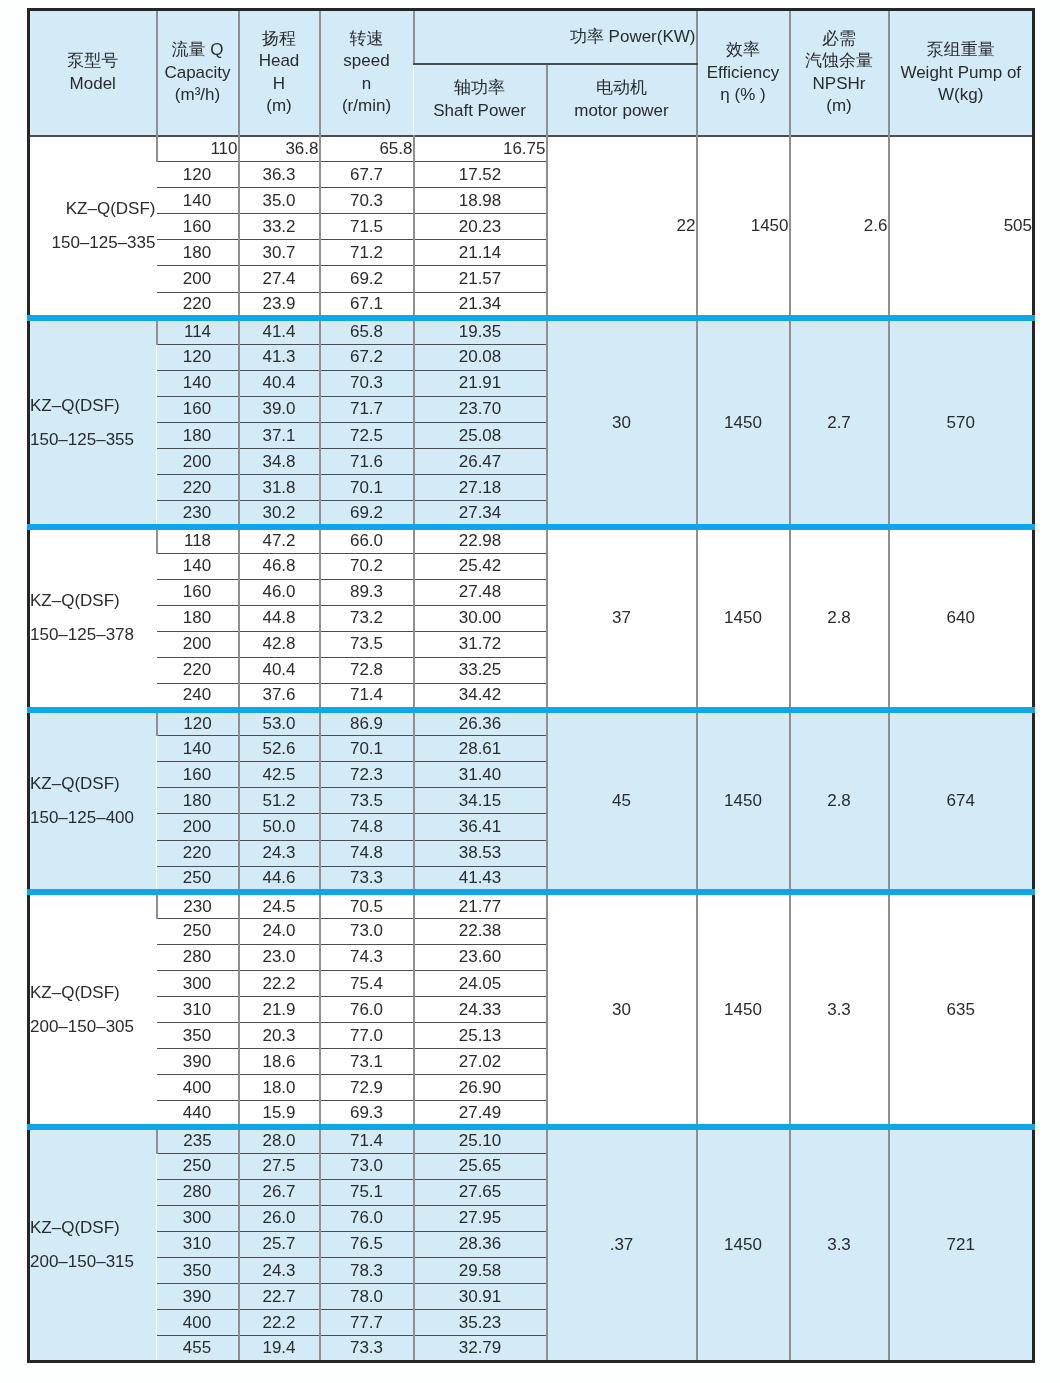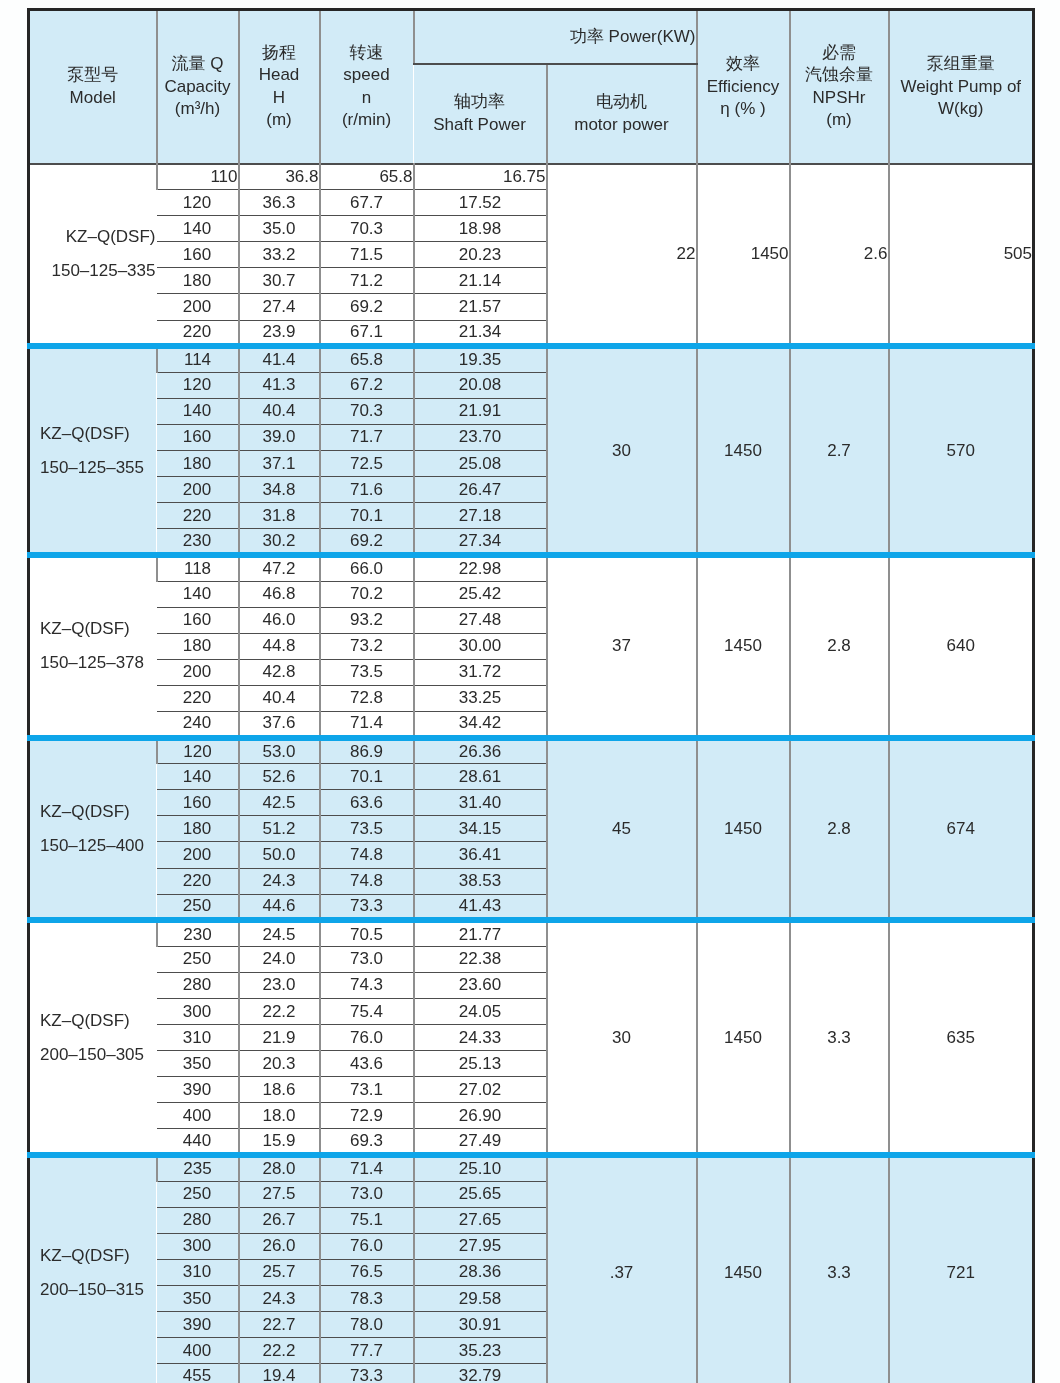--- a/index.html
+++ b/index.html
@@ -30,32 +30,31 @@
     font-size: 17px;
     color: #2b2b2b;
     white-space: pre-line;
     overflow: hidden;
   }
   
   th + th, td + td { border-left: 2px solid #8f8f8f; }
   
   thead th { background: #d2ebf7; line-height: 1.32; }
   tr.hrow1 th { height: 54px; }
-  tr.hrow2 th { height: 100px; }
+  tr.hrow2 th { height: 72px; }
   th.power-span { border-bottom: 2px solid #4d4d4d; text-align: right; }
   thead { border-bottom: 2px solid #4d4d4d; }
   
   tbody tr { height: 26.1px; }
   tbody tr.inner td { border-top: 1px solid #4d4d4d; }
   tbody tr.block-start td { border-top: 6px solid #0ea5e9; }
   tbody tr.first-block td { border-top: none; text-align: right; }
   
   td.model-cell {
     text-align: left;
-    padding-left: 10px;
     line-height: 2.0;
     font-size: 17px;
   }
   tr.shaded td { background: #d2ebf7; }
   tr.plain td { background: #ffffff; }
 </style>
 </head>
 <body>
 
 <div class="page">
@@ -222,21 +221,21 @@
         </tr>
         <tr class="plain inner">
           <td>140</td>
           <td>46.8</td>
           <td>70.2</td>
           <td>25.42</td>
         </tr>
         <tr class="plain inner">
           <td>160</td>
           <td>46.0</td>
-          <td>93.2</td>
+          <td>89.3</td>
           <td>27.48</td>
         </tr>
         <tr class="plain inner">
           <td>180</td>
           <td>44.8</td>
           <td>73.2</td>
           <td>30.00</td>
         </tr>
         <tr class="plain inner">
           <td>200</td>
@@ -270,21 +269,21 @@
         </tr>
         <tr class="shaded inner">
           <td>140</td>
           <td>52.6</td>
           <td>70.1</td>
           <td>28.61</td>
         </tr>
         <tr class="shaded inner">
           <td>160</td>
           <td>42.5</td>
-          <td>63.6</td>
+          <td>72.3</td>
           <td>31.40</td>
         </tr>
         <tr class="shaded inner">
           <td>180</td>
           <td>51.2</td>
           <td>73.5</td>
           <td>34.15</td>
         </tr>
         <tr class="shaded inner">
           <td>200</td>
@@ -336,21 +335,21 @@
         </tr>
         <tr class="plain inner">
           <td>310</td>
           <td>21.9</td>
           <td>76.0</td>
           <td>24.33</td>
         </tr>
         <tr class="plain inner">
           <td>350</td>
           <td>20.3</td>
-          <td>43.6</td>
+          <td>77.0</td>
           <td>25.13</td>
         </tr>
         <tr class="plain inner">
           <td>390</td>
           <td>18.6</td>
           <td>73.1</td>
           <td>27.02</td>
         </tr>
         <tr class="plain inner">
           <td>400</td>

